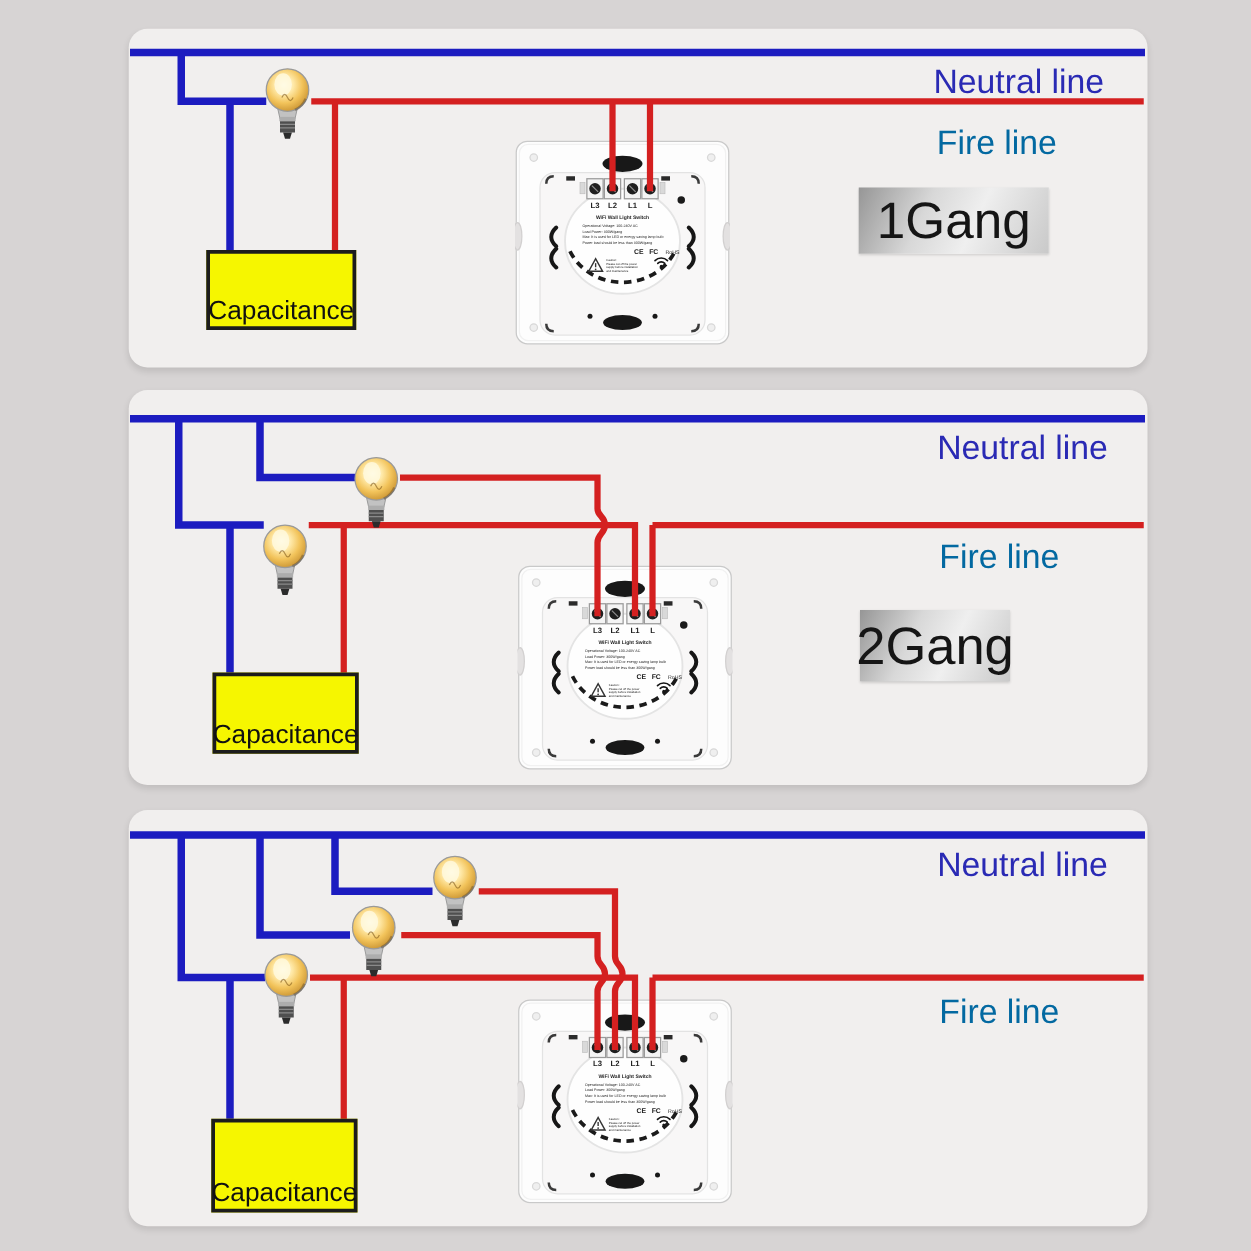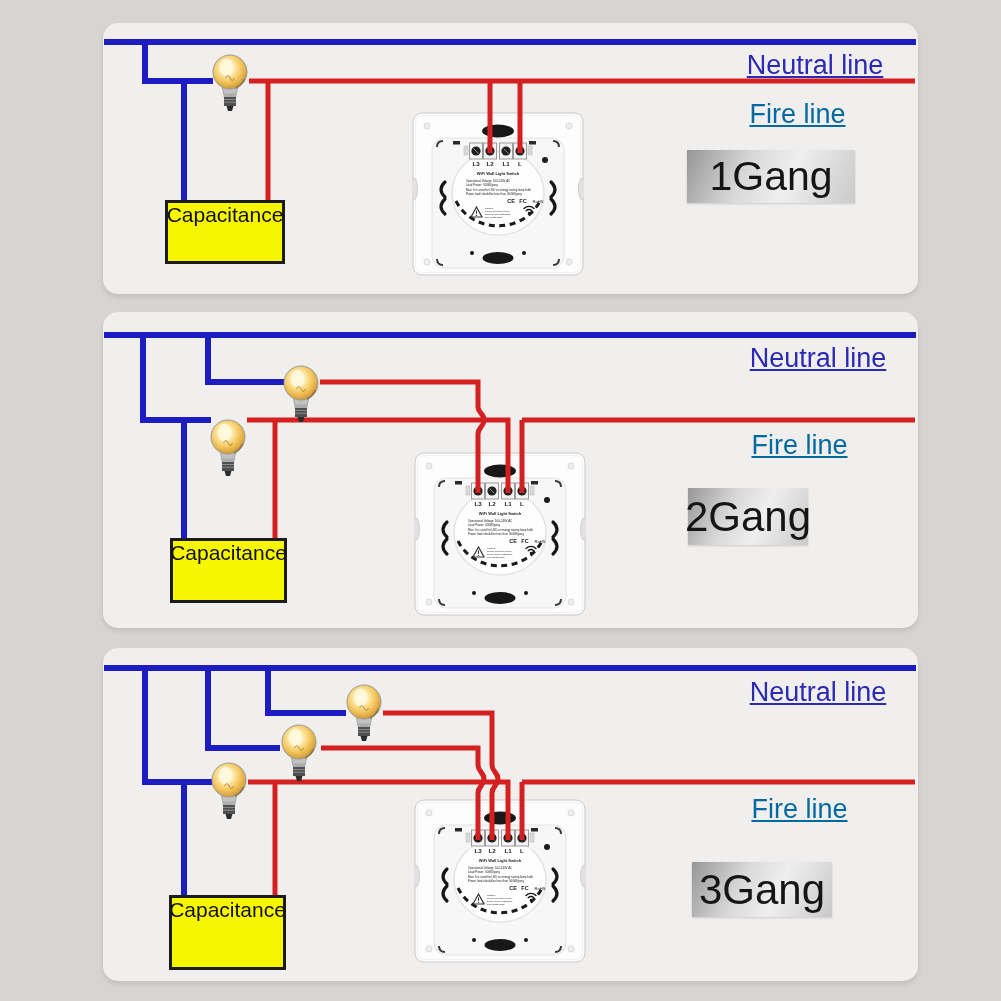--- a/index.html
+++ b/index.html
@@ -1,22 +1,22 @@
 <!DOCTYPE html>
 <html><head>
 <meta charset="utf-8">
 <style>
   html,body{margin:0;padding:0;background:#d7d4d4;}
   *{box-sizing:border-box;font-family:"Liberation Sans",sans-serif;}
   .stage{position:relative;width:1001px;height:1001px;background:#d7d4d4;overflow:hidden;}
   .panel{position:absolute;background:#f1efee;border-radius:15px;box-shadow:0 3px 5px rgba(0,0,0,.10);}
   #diagram{position:absolute;left:0;top:0;pointer-events:none;}
-  .cap-box{position:absolute;background:#f6f600;border:3px solid #1c1c1c;display:flex;align-items:flex-start;justify-content:center;}
+  .cap-box{position:absolute;background:#f6f600;border:3px solid #1c1c1c;display:flex;align-items:flex-end;justify-content:center;}
   .cap-box span{font-size:21px;color:#111;}
-  .line-label{position:absolute;font-size:27px;text-align:center;text-decoration:underline;}
+  .line-label{position:absolute;font-size:27px;text-align:center;}
   .neutral-label{color:#2a2ab4;}
   .fire-label{color:#0369a1;}
   .gang-badge{position:absolute;display:flex;align-items:center;justify-content:center;
     background:linear-gradient(115deg,#969696 0%,#d8d8d8 35%,#efefef 60%,#c9c9c9 100%);
     color:#151515;box-shadow:0 1px 2px rgba(0,0,0,.15);}
   svg text{fill:#1d1d1d;}
 </style>
 </head>
 <body>
 
@@ -176,17 +176,16 @@
     <span>Capacitance</span>
   </div>
 
   <div class="line-label neutral-label" style="left:735px;top:50px;width:160px">Neutral line</div>
   <div class="line-label fire-label" style="left:740px;top:99px;width:115px">Fire line</div>
   <div class="line-label neutral-label" style="left:738px;top:343px;width:160px">Neutral line</div>
   <div class="line-label fire-label" style="left:742px;top:430px;width:115px">Fire line</div>
   <div class="line-label neutral-label" style="left:738px;top:677px;width:160px">Neutral line</div>
   <div class="line-label fire-label" style="left:742px;top:794px;width:115px">Fire line</div>
 
-  <div class="gang-badge" style="left:687px;top:150px;width:168px;height:53px;font-size:41px">1Gang</div>
+  <div class="gang-badge" style="left:687px;top:150px;width:152px;height:53px;font-size:41px">1Gang</div>
   <div class="gang-badge" style="left:688px;top:488px;width:120px;height:57px;font-size:42px">2Gang</div>
-  <div class="gang-badge" style="left:692px;top:862px;width:140px;height:55px;font-size:42px">3Gang</div>
 
 </div>
 
 </body></html>

